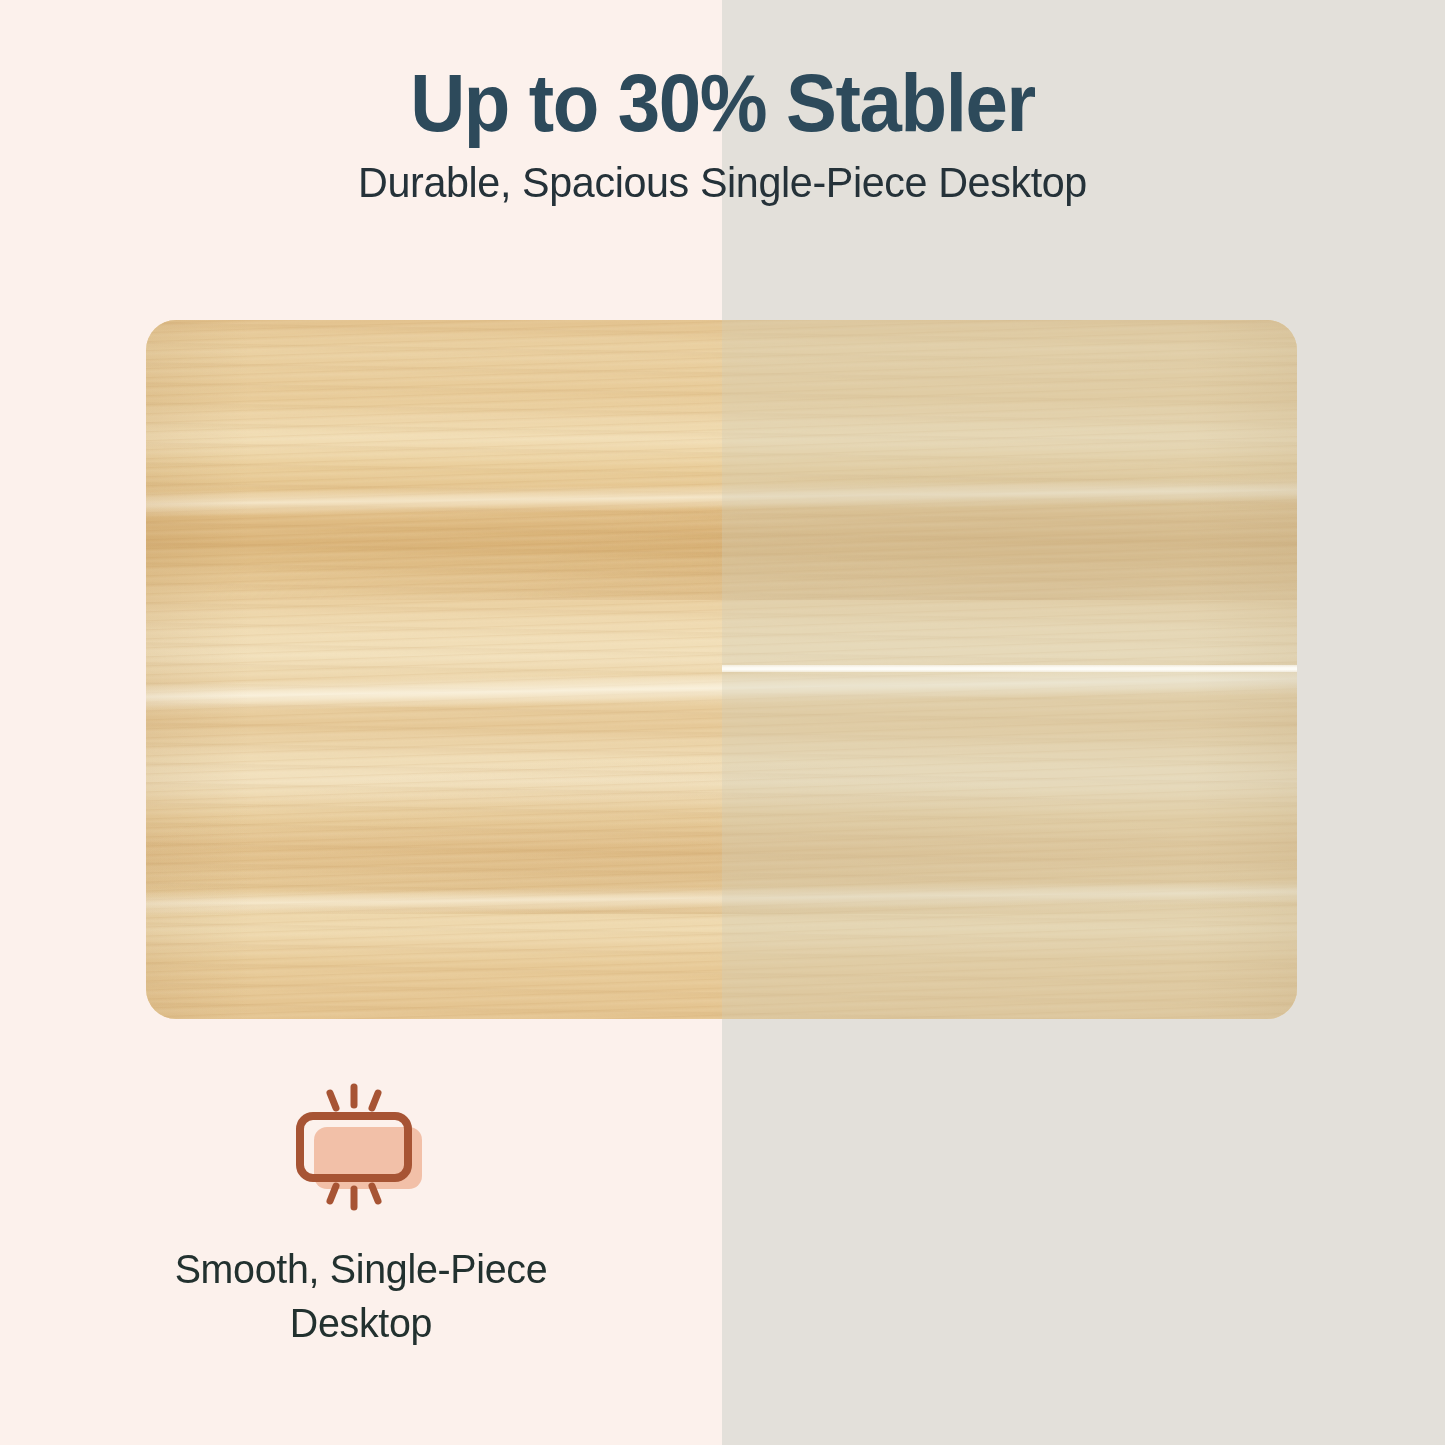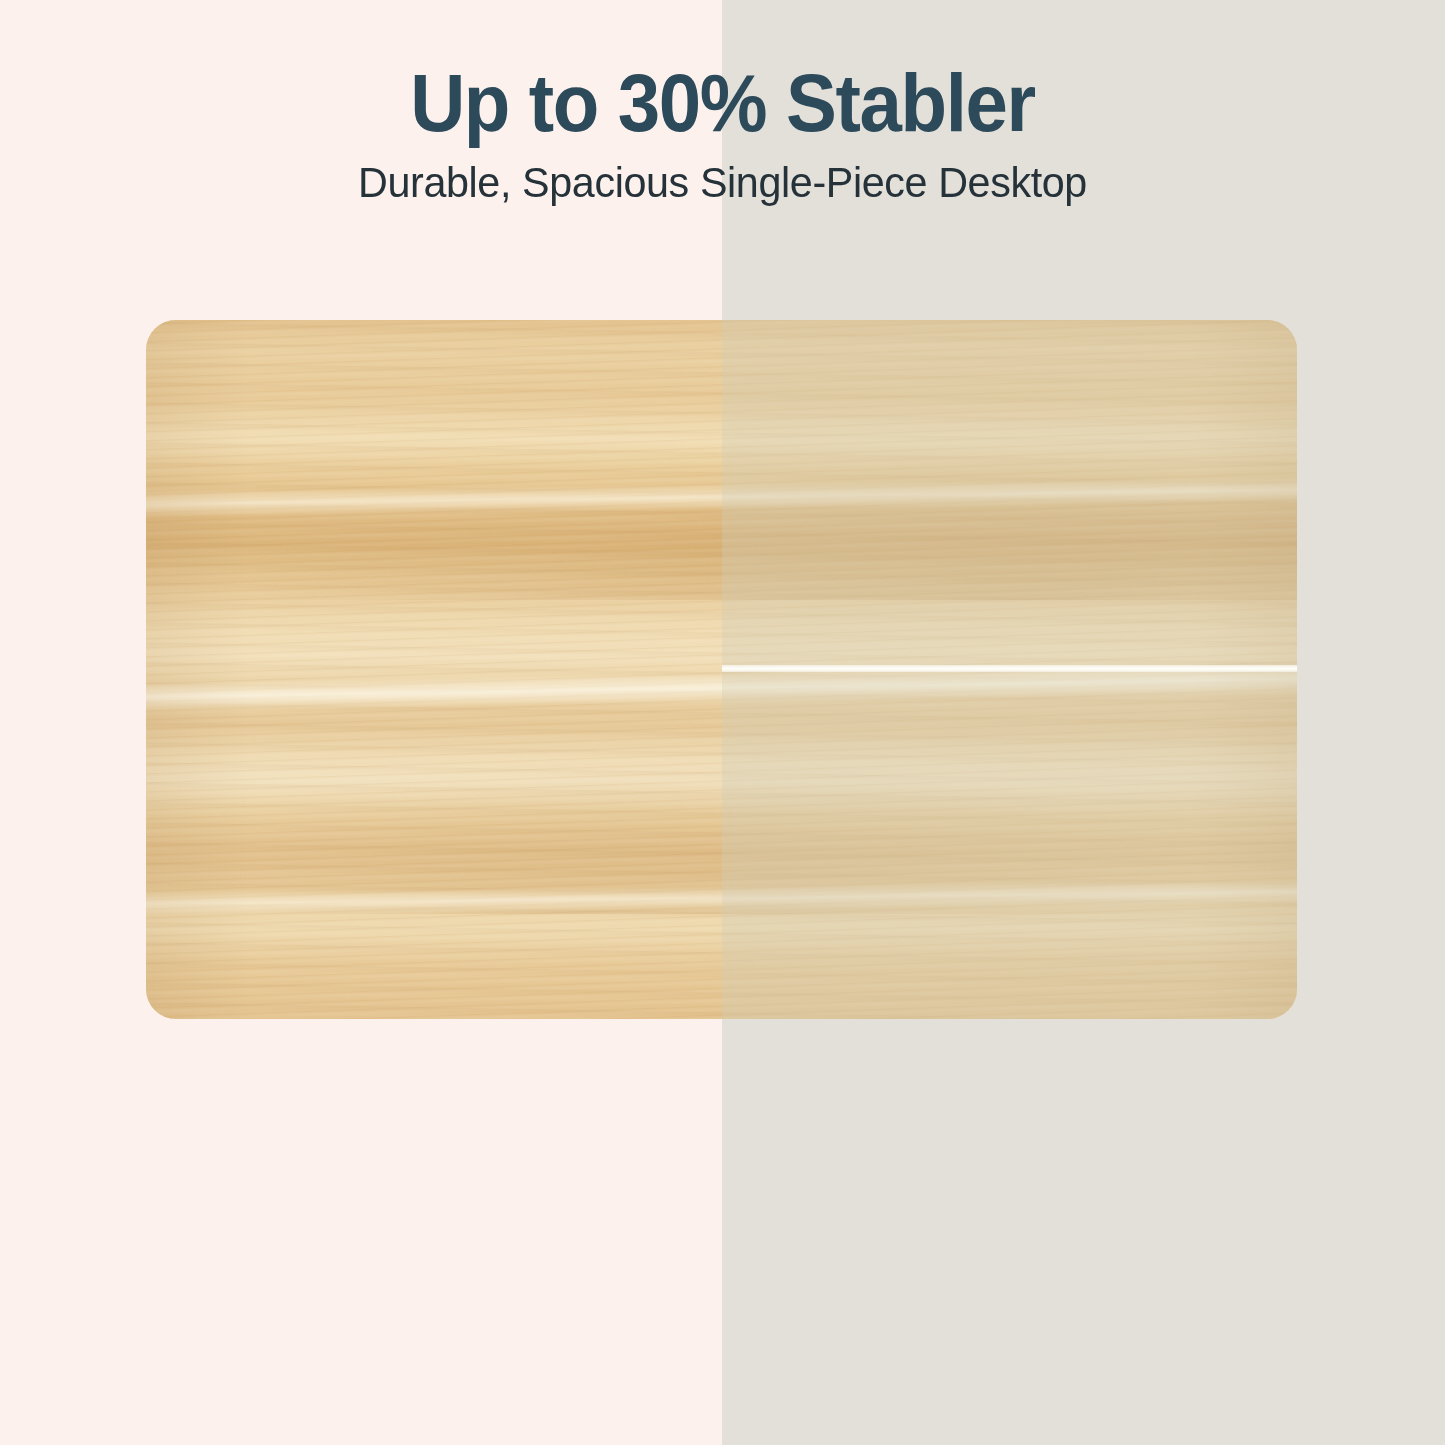--- a/index.html
+++ b/index.html
@@ -298,16 +298,39 @@
     <div class="wood-streak streak-1"></div>
     <div class="wood-streak streak-2"></div>
     <div class="wood-streak streak-3"></div>
     <div class="wood-vignette"></div>
     <div class="desk-right-overlay"></div>
     <div class="desk-seam"></div>
   </div>
 
   <div class="compare-row">
 
+    <div class="compare-col col-left">
+      <div class="icon-slot">
+        <svg width="150" height="140" viewBox="0 0 150 140">
+
+          <rect x="28" y="52" width="108" height="62" rx="13" ry="13" fill="#f2c0a8"></rect>
+
+          <rect x="14" y="41" width="108" height="62" rx="13" ry="13" fill="none" stroke="#a75434" stroke-width="8" stroke-linejoin="round"></rect>
+
+          <g stroke="#a75434" stroke-width="7" stroke-linecap="round">
+            <line x1="68" y1="12" x2="68" y2="30"></line>
+            <line x1="44" y1="18" x2="50" y2="33"></line>
+            <line x1="92" y1="18" x2="86" y2="33"></line>
+          </g>
+
+          <g stroke="#a75434" stroke-width="7" stroke-linecap="round">
+            <line x1="68" y1="114" x2="68" y2="132"></line>
+            <line x1="44" y1="126" x2="50" y2="111"></line>
+            <line x1="92" y1="126" x2="86" y2="111"></line>
+          </g>
+        </svg>
+      </div>
+      <p class="compare-label" style="color: rgb(34, 49, 47);">Smooth, Single-Piece Desktop</p>
+    </div>
 
 
   </div>
 </div>
 
 </body></html>

